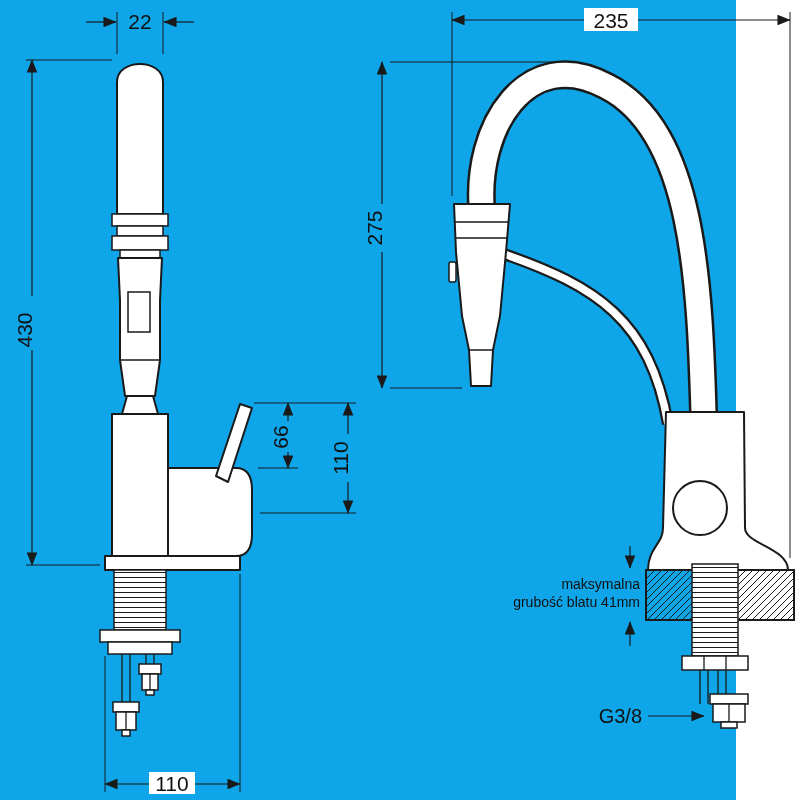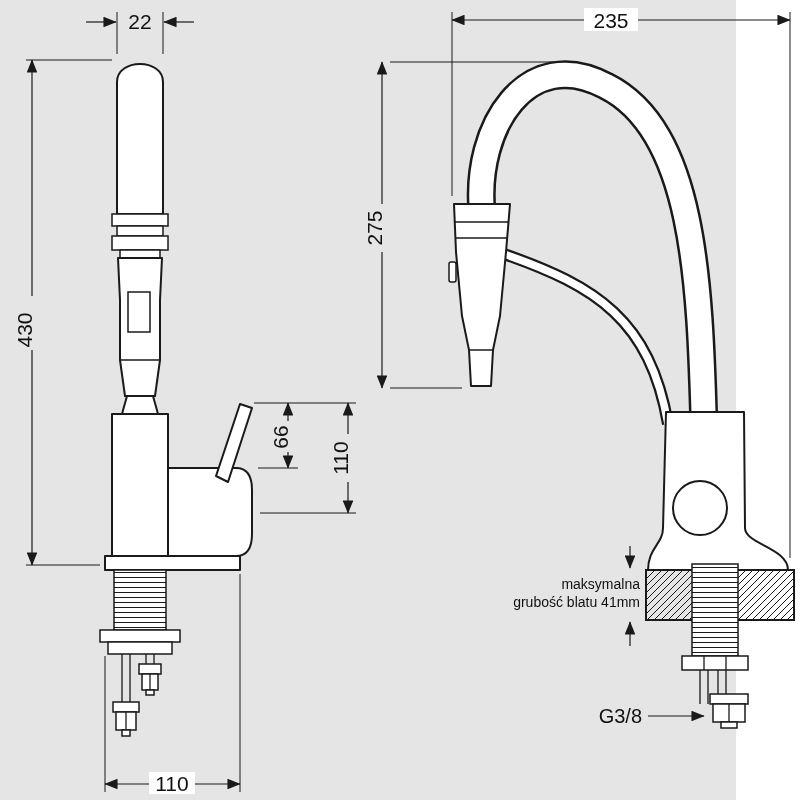--- a/index.html
+++ b/index.html
@@ -1,16 +1,16 @@
 <!DOCTYPE html>
 <html><head>
 <meta charset="utf-8">
 <style>
   html, body { margin: 0; padding: 0; background: #ffffff; }
-  .page { width: 736px; height: 800px; background: #e5e5e5; position: relative; }
+  .page { width: 736px; height: 800px; background: #0ea5e9; position: relative; }
   svg { display: block; }
   .ol   { fill: #ffffff; stroke: #1a1a1a; stroke-width: 2; stroke-linejoin: round; }
   .ol15 { fill: #ffffff; stroke: #1a1a1a; stroke-width: 1.5; }
   .tube-out { fill: none; stroke: #1a1a1a; stroke-width: 29; stroke-linecap: butt; }
   .tube-in  { fill: none; stroke: #ffffff; stroke-width: 24; stroke-linecap: butt; }
   .hose-out { fill: none; stroke: #1a1a1a; stroke-width: 12; stroke-linecap: butt; }
   .hose-in  { fill: none; stroke: #ffffff; stroke-width: 7.5; stroke-linecap: butt; }
   .dim { stroke: #1a1a1a; stroke-width: 1.2; fill: none; }
   .ext { stroke: #1a1a1a; stroke-width: 1; fill: none; }
   .det { stroke: #1a1a1a; stroke-width: 1.3; fill: none; }

